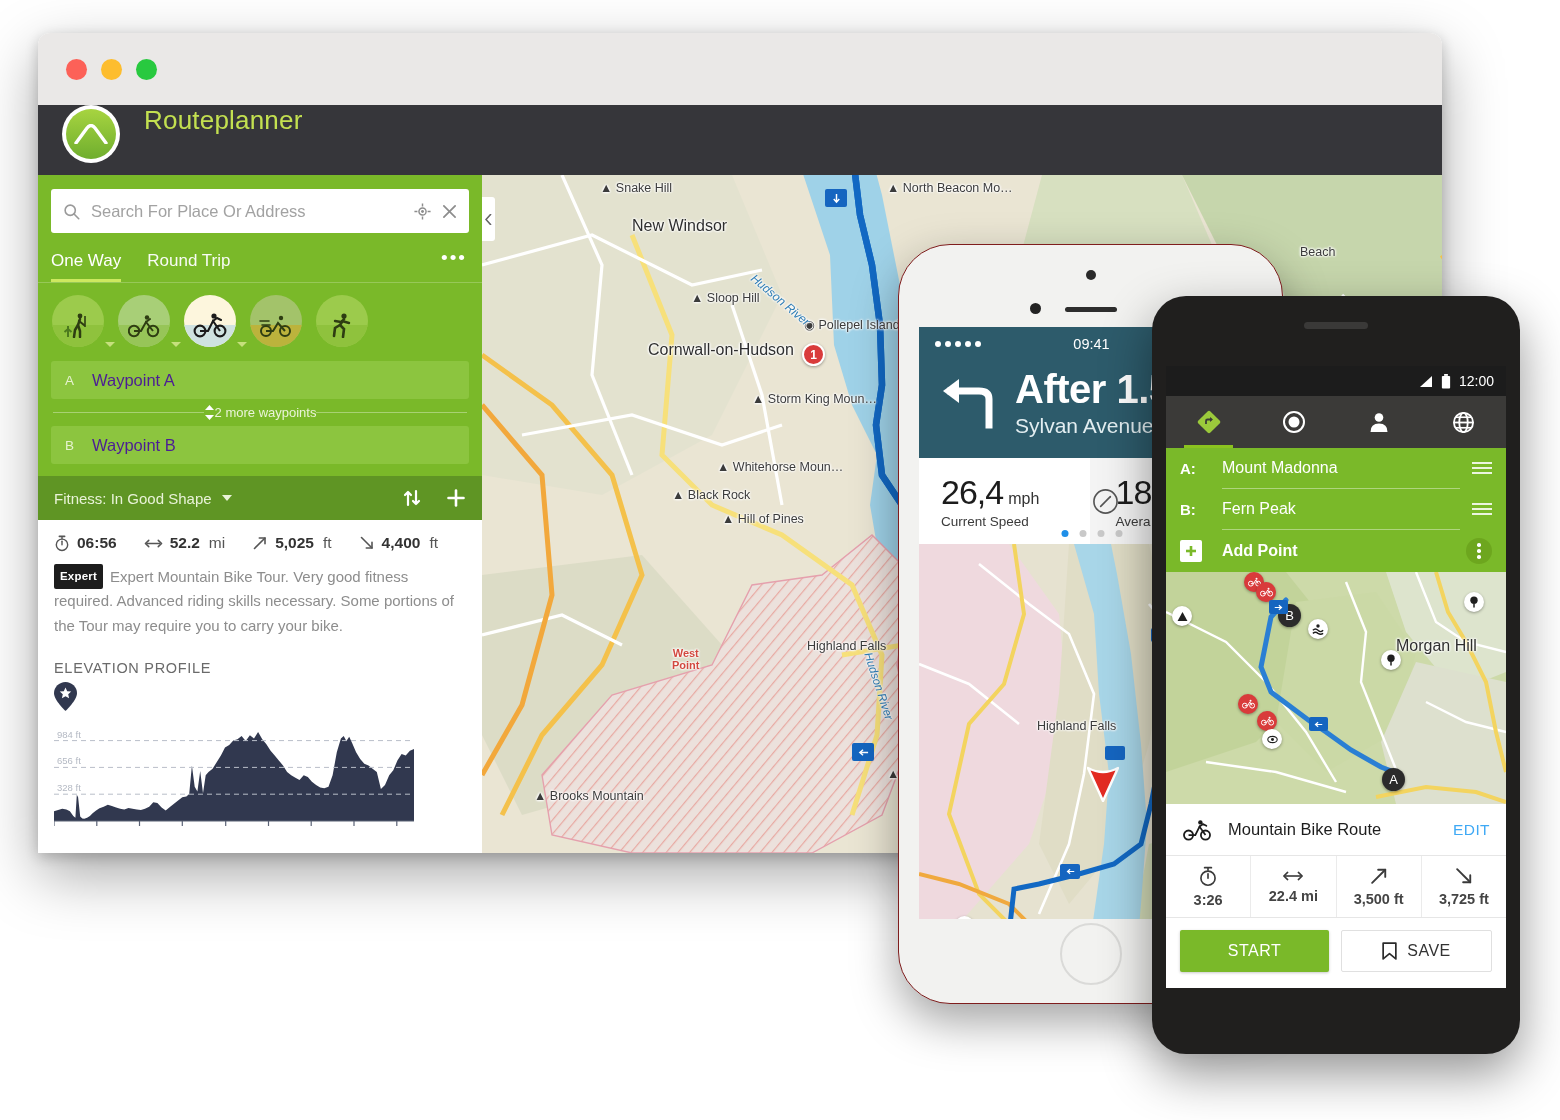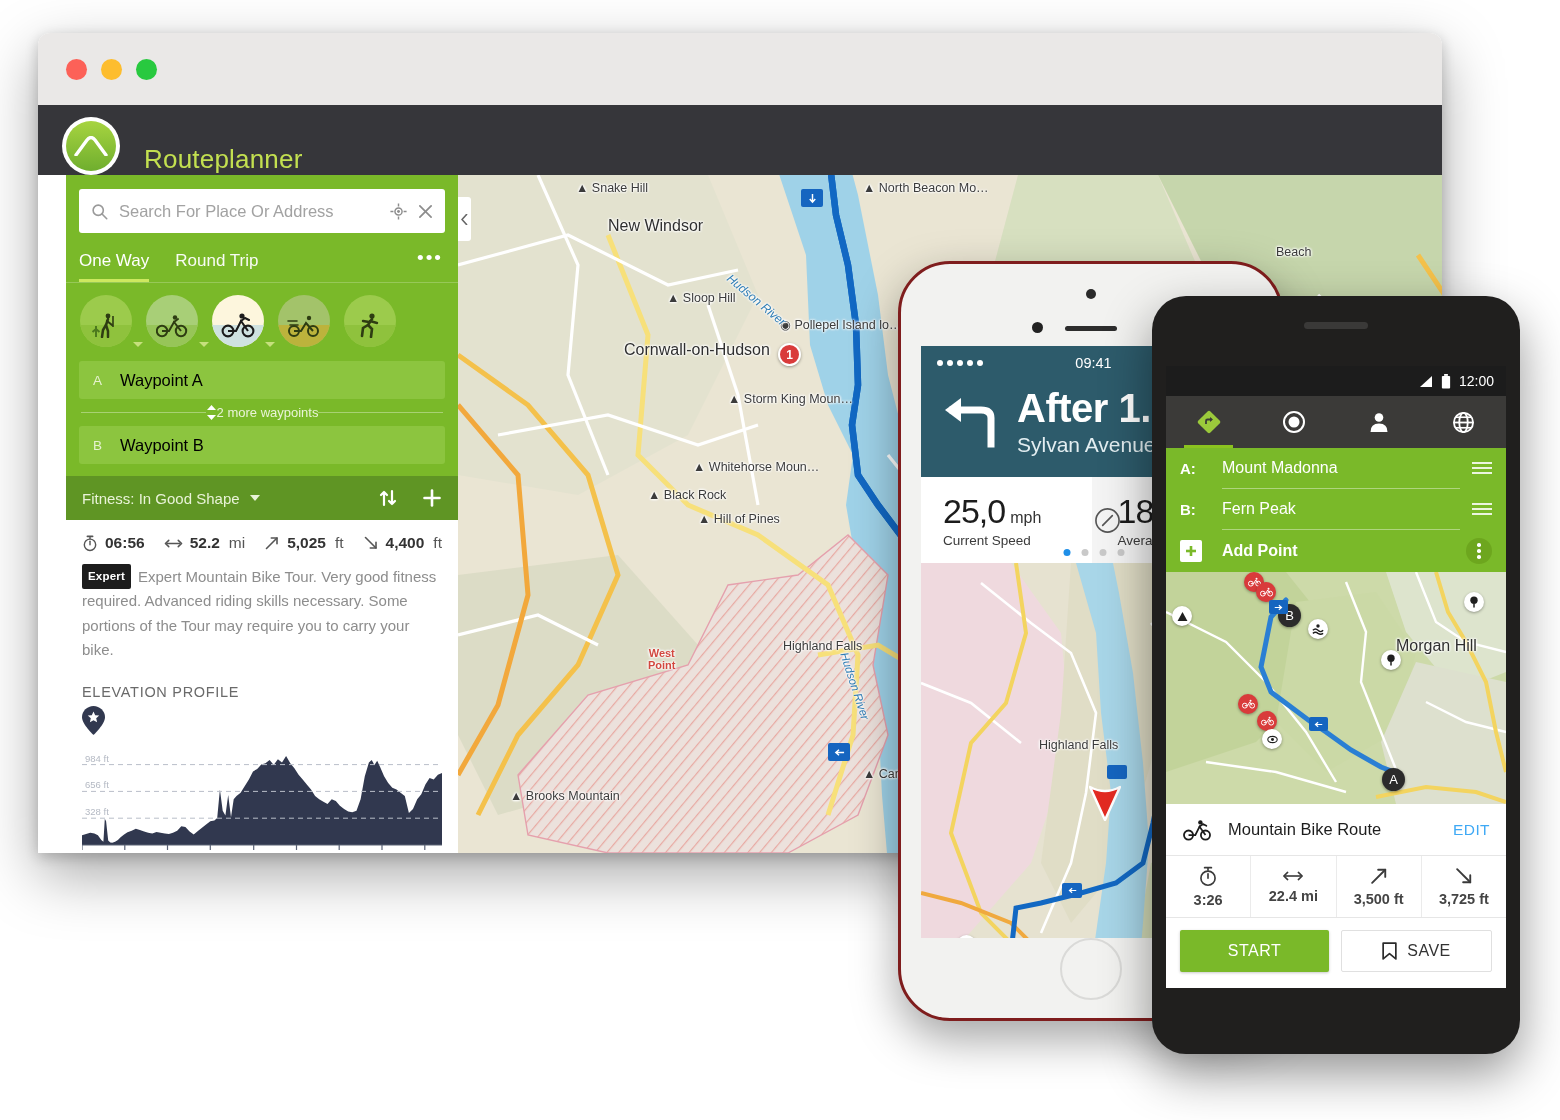--- a/index.html
+++ b/index.html
@@ -24,37 +24,37 @@
     height: 72px; background: #eae8e7;
     display: flex; align-items: center; padding-left: 28px; gap: 14px;
   }
   .dot { width: 21px; height: 21px; border-radius: 50%; }
   .dot.red { background: #fc6158; }
   .dot.yellow { background: #fdbd2e; }
   .dot.green { background: #28c93f; }
 
   .appbar {
     height: 70px; background: #36363a;
-    display: flex; align-items: flex-end; padding-left: 24px; gap: 24px;
+    display: flex; align-items: flex-start; padding-left: 24px; gap: 24px;
   }
   .logo-circle {
     width: 58px; height: 58px; border-radius: 50%;
     background: #fff; display: flex; align-items: center; justify-content: center;
   }
   .logo-inner {
     width: 50px; height: 50px; border-radius: 50%;
     background: linear-gradient(180deg, #a7d440 0%, #6fae2e 100%);
     display: flex; align-items: center; justify-content: center;
   }
   .app-title { color: #c3e050; font-size: 26px; letter-spacing: .2px; }
 
   .win-body { display: flex; height: 678px; }
 
   
-  .sidebar { width: 392px; background: #ffffff; position: relative; margin-left: 28px; }
+  .sidebar { width: 444px; background: #ffffff; position: relative; }
   .sb-green { background: #7ab929; padding: 14px 13px 0 13px; }
   .search-box {
     background: #fff; border-radius: 3px; height: 44px;
     display: flex; align-items: center; padding: 0 12px; gap: 11px;
   }
   .search-input {
     border: 0; outline: 0; flex: 1; font-size: 16.5px; color: #9b9b9b;
     font-family: "Liberation Sans", sans-serif; background: transparent;
   }
   .search-input::placeholder { color: #a2a2a2; }
@@ -86,21 +86,21 @@
     width: 0; height: 0; border-left: 5px solid transparent;
     border-right: 5px solid transparent; border-top: 5px solid #c6e07d;
   }
 
   .wp-wrap { background: #7ab929; padding: 6px 13px 12px 13px; }
   .wp-row {
     background: #8cc53f; border-radius: 3px; height: 38px;
     display: flex; align-items: center; padding: 0 14px; gap: 18px;
   }
   .wp-letter { color: #e6f2cf; font-size: 13.5px; }
-  .wp-name { color: #000000; font-size: 16.5px; }
+  .wp-name { color: #4c1d95; font-size: 16.5px; }
   .wp-more { display: flex; align-items: center; padding: 6px 2px; }
   .wp-line { flex: 1; height: 1px; background: rgba(255,255,255,.35); }
   .wp-more-text { color: #eaf4d8; font-size: 13px; }
 
   .fitness-bar {
     background: #5f9524; height: 44px; display: flex; align-items: center;
     padding: 0 16px; gap: 10px;
   }
   .fitness-text { color: #e9f3d8; font-size: 15px; }
   .caret-dn { width: 0; height: 0; border-left: 5px solid transparent; border-right: 5px solid transparent; border-top: 6px solid #e9f3d8; }
@@ -132,22 +132,21 @@
     background: #fff; border-radius: 0 3px 3px 0; z-index: 40;
     display: flex; align-items: center; justify-content: center;
   }
 
   
   .iphone {
     position: absolute; left: 898px; top: 244px;
     width: 385px; height: 760px;
     background: #f2f2f0; border-radius: 52px;
     box-shadow: 0 18px 46px rgba(0,0,0,.36);
-    border: 3px solid #7f1d1d;
-    margin-top: 17px;
+    border: 1px solid #7f1d1d;
   }
   .ip-speaker { position: absolute; top: 62px; left: 50%; transform: translateX(-50%); width: 52px; height: 5px; border-radius: 3px; background: #2d2d2d; }
   .ip-cam { position: absolute; top: 58px; left: 131px; width: 11px; height: 11px; border-radius: 50%; background: #222; }
   .ip-sensor { position: absolute; top: 25px; left: 50%; transform: translateX(-50%); width: 10px; height: 10px; border-radius: 50%; background: #2a2a2a; }
   .ip-screen {
     position: absolute; top: 82px; left: 20px; width: 345px; height: 592px;
     background: #fff; overflow: hidden;
   }
   .ip-home {
     position: absolute; bottom: 18px; left: 50%; transform: translateX(-50%);
@@ -591,21 +590,21 @@
             </svg>
         </div>
         <div class="ip-nav-text">
           <div class="ip-nav-dist">After 1.5</div>
           <div class="ip-nav-street">Sylvan Avenue</div>
         </div>
       </div>
 
       <div class="ip-speed-row">
         <div class="ip-speed-cell">
-          <div><span class="ip-speed-val">25,0</span><span class="ip-speed-unit">mph</span></div>
+          <div><span class="ip-speed-val">26,4</span><span class="ip-speed-unit">mph</span></div>
           <div class="ip-speed-label">Current Speed</div>
         </div>
         <div class="ip-gauge">
           <svg width="27" height="27" viewBox="0 0 28 28">
               <circle cx="14" cy="14" r="12" fill="none" stroke="#555" stroke-width="1.7"></circle>
               <path d="M9 19 L19 9" stroke="#555" stroke-width="1.7" stroke-linecap="round"></path>
             </svg>
         </div>
         <div class="ip-speed-cell second">
           <div><span class="ip-speed-val">18</span></div>

